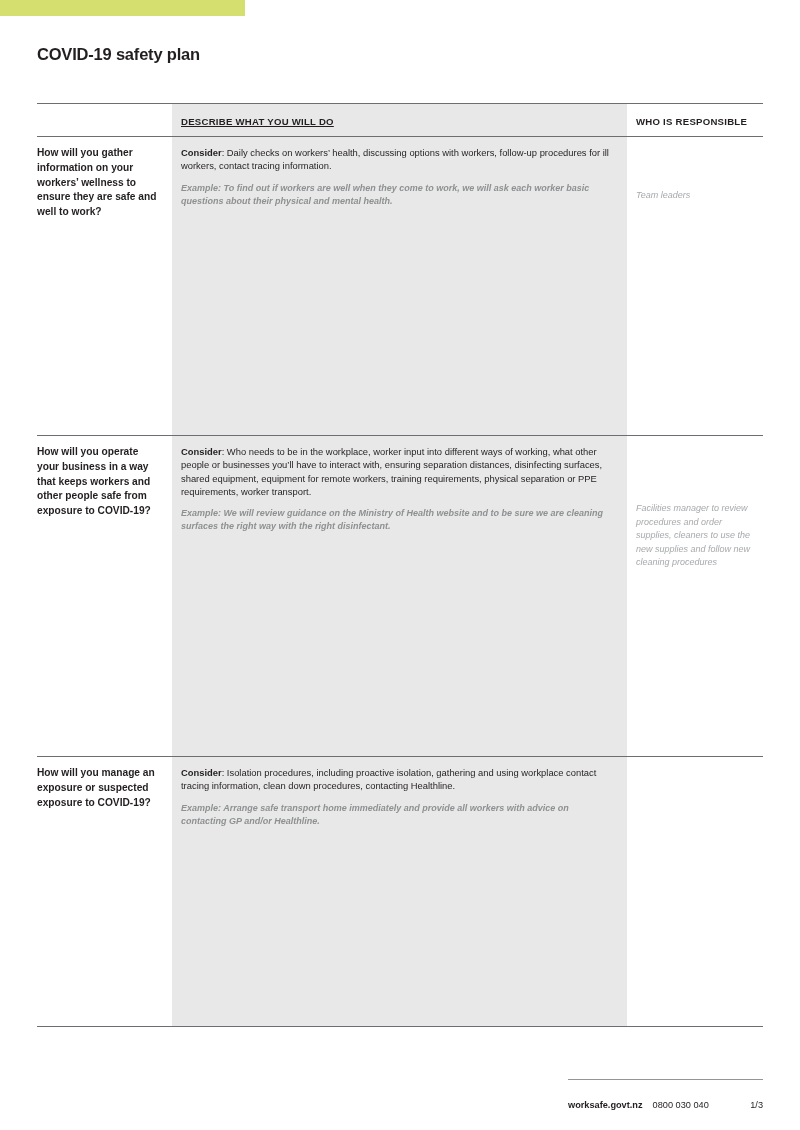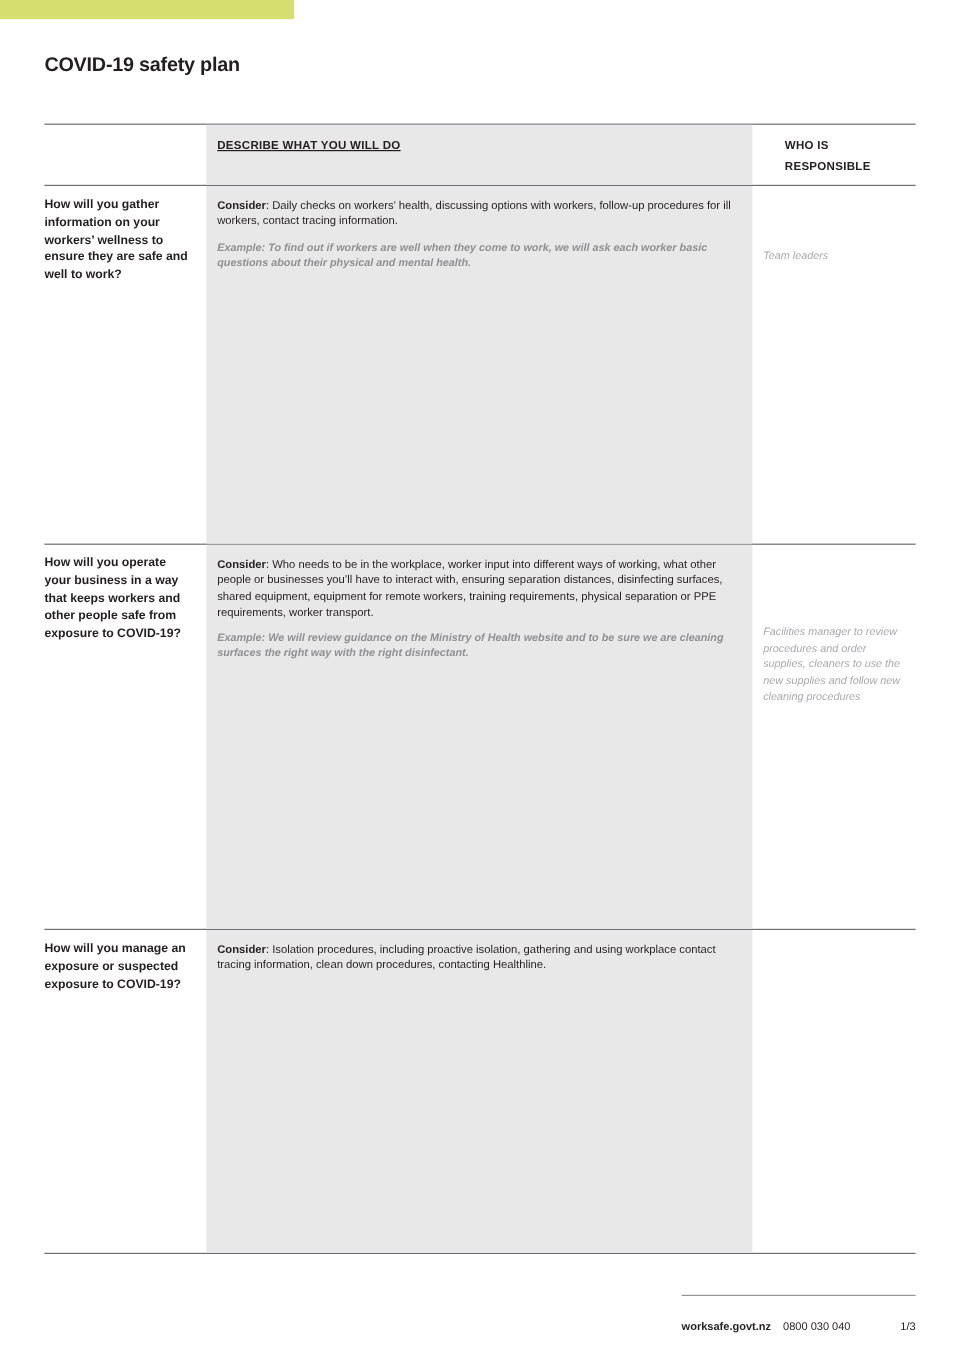--- a/index.html
+++ b/index.html
@@ -87,21 +87,20 @@
   .header-row .col-q { background: transparent; }
   .header-row .col-describe {
     background: #e8e8e8;
     padding-top: 7px;
     padding-bottom: 7px;
     text-decoration: underline;
   }
   .header-row .col-resp {
     padding-top: 7px;
     padding-bottom: 7px;
-    margin-left: 18px;
   }
   .hdr-label {
     font-size: 9.6px;
     font-weight: bold;
     letter-spacing: 0.25px;
     color: #231f20;
     text-transform: uppercase;
   }
   .hdr-right { text-align: left; }
 
@@ -232,20 +231,21 @@
 
   <div class="rule-mid"></div>
 
   <div class="row-3">
     <div class="trow-inner">
       <div class="col-q">
         <div class="q-text">How will you manage an exposure or suspected exposure to COVID-19?</div>
       </div>
       <div class="col-describe">
         <p class="consider"><span class="lead">Consider</span><span>: Isolation procedures, including proactive isolation, gathering and using workplace contact tracing information, clean down procedures, contacting Healthline.</span></p>
+        <p class="example">Example: Arrange safe transport home immediately and provide all workers with advice on contacting GP and/or Healthline.</p>
       </div>
     </div>
   </div>
 
   <div class="rule-bottom"></div>
 </div>
 
 <div class="footer">
   <div class="footer-rule"></div>
   <div class="footer-line">

